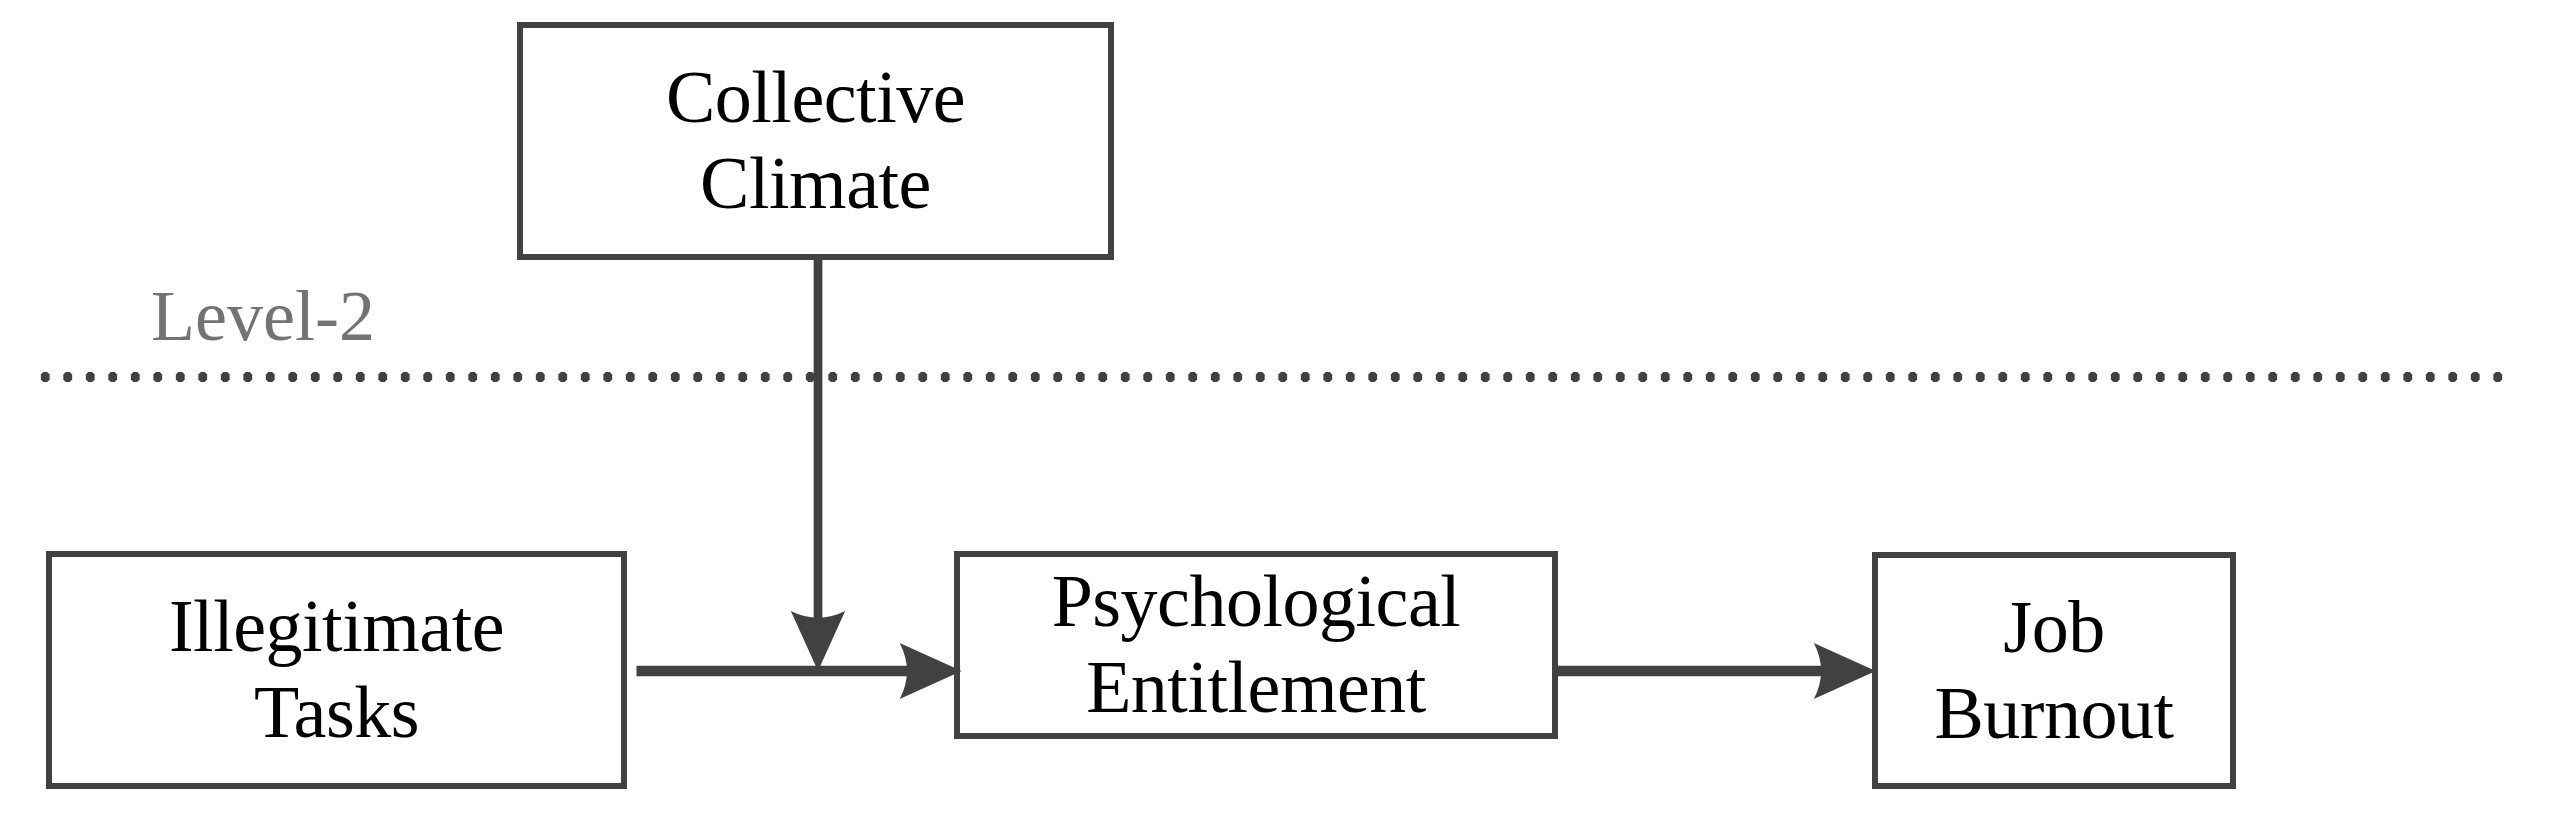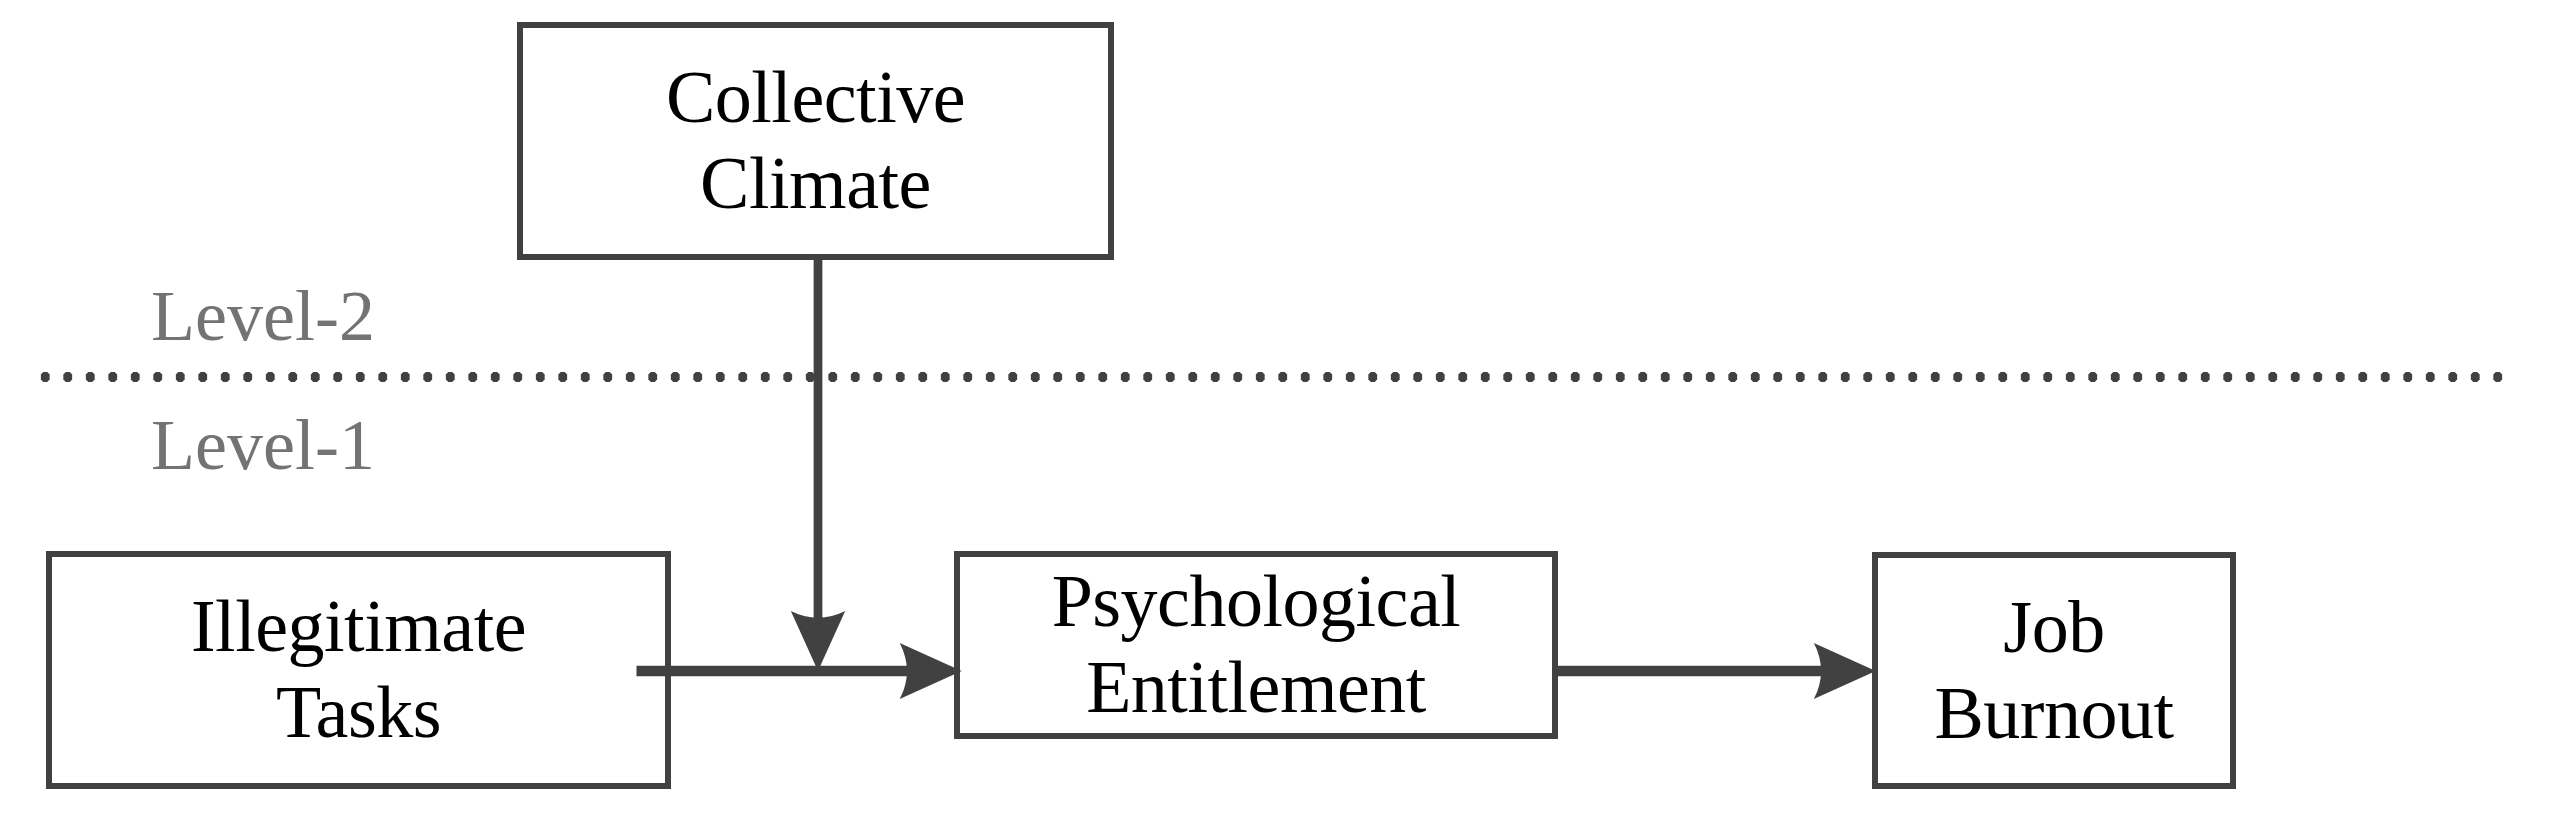--- a/index.html
+++ b/index.html
@@ -30,21 +30,21 @@
     color: #000000;
     line-height: 1.16;
     font-size: 74px;
     font-weight: 400;
     letter-spacing: -0.5px;
     white-space: pre-line;
   }
   .node span { display: block; width: 100%; }
 
   #node-collective-climate { left: 517px;  top: 22px;  width: 597px; height: 238px; }
-  #node-illegitimate-tasks { left: 46px;   top: 551px; width: 625px; height: 238px; }
+  #node-illegitimate-tasks { left: 46px;   top: 551px; width: 581px; height: 238px; }
   #node-psychological-entitlement { left: 954px; top: 551px; width: 604px; height: 188px; }
   #node-job-burnout        { left: 1872px; top: 552px; width: 364px; height: 237px; }
 
   
   .level-label {
     position: absolute;
     color: #737373;
     font-size: 72px;
     line-height: 1;
     white-space: nowrap;
@@ -78,21 +78,20 @@
 
 <div id="canvas">
 
   <div class="node" id="node-collective-climate">
     <span>Collective
 Climate</span>
   </div>
 
   <div class="level-label" id="label-level-2">Level-2</div>
 
-  <div class="level-label" id="label-level-1">Level-1</div>
 
   <div id="level-divider"></div>
 
   <div class="node" id="node-illegitimate-tasks">
     <span>Illegitimate
 Tasks</span>
   </div>
 
   <div class="node" id="node-psychological-entitlement">
     <span>Psychological

